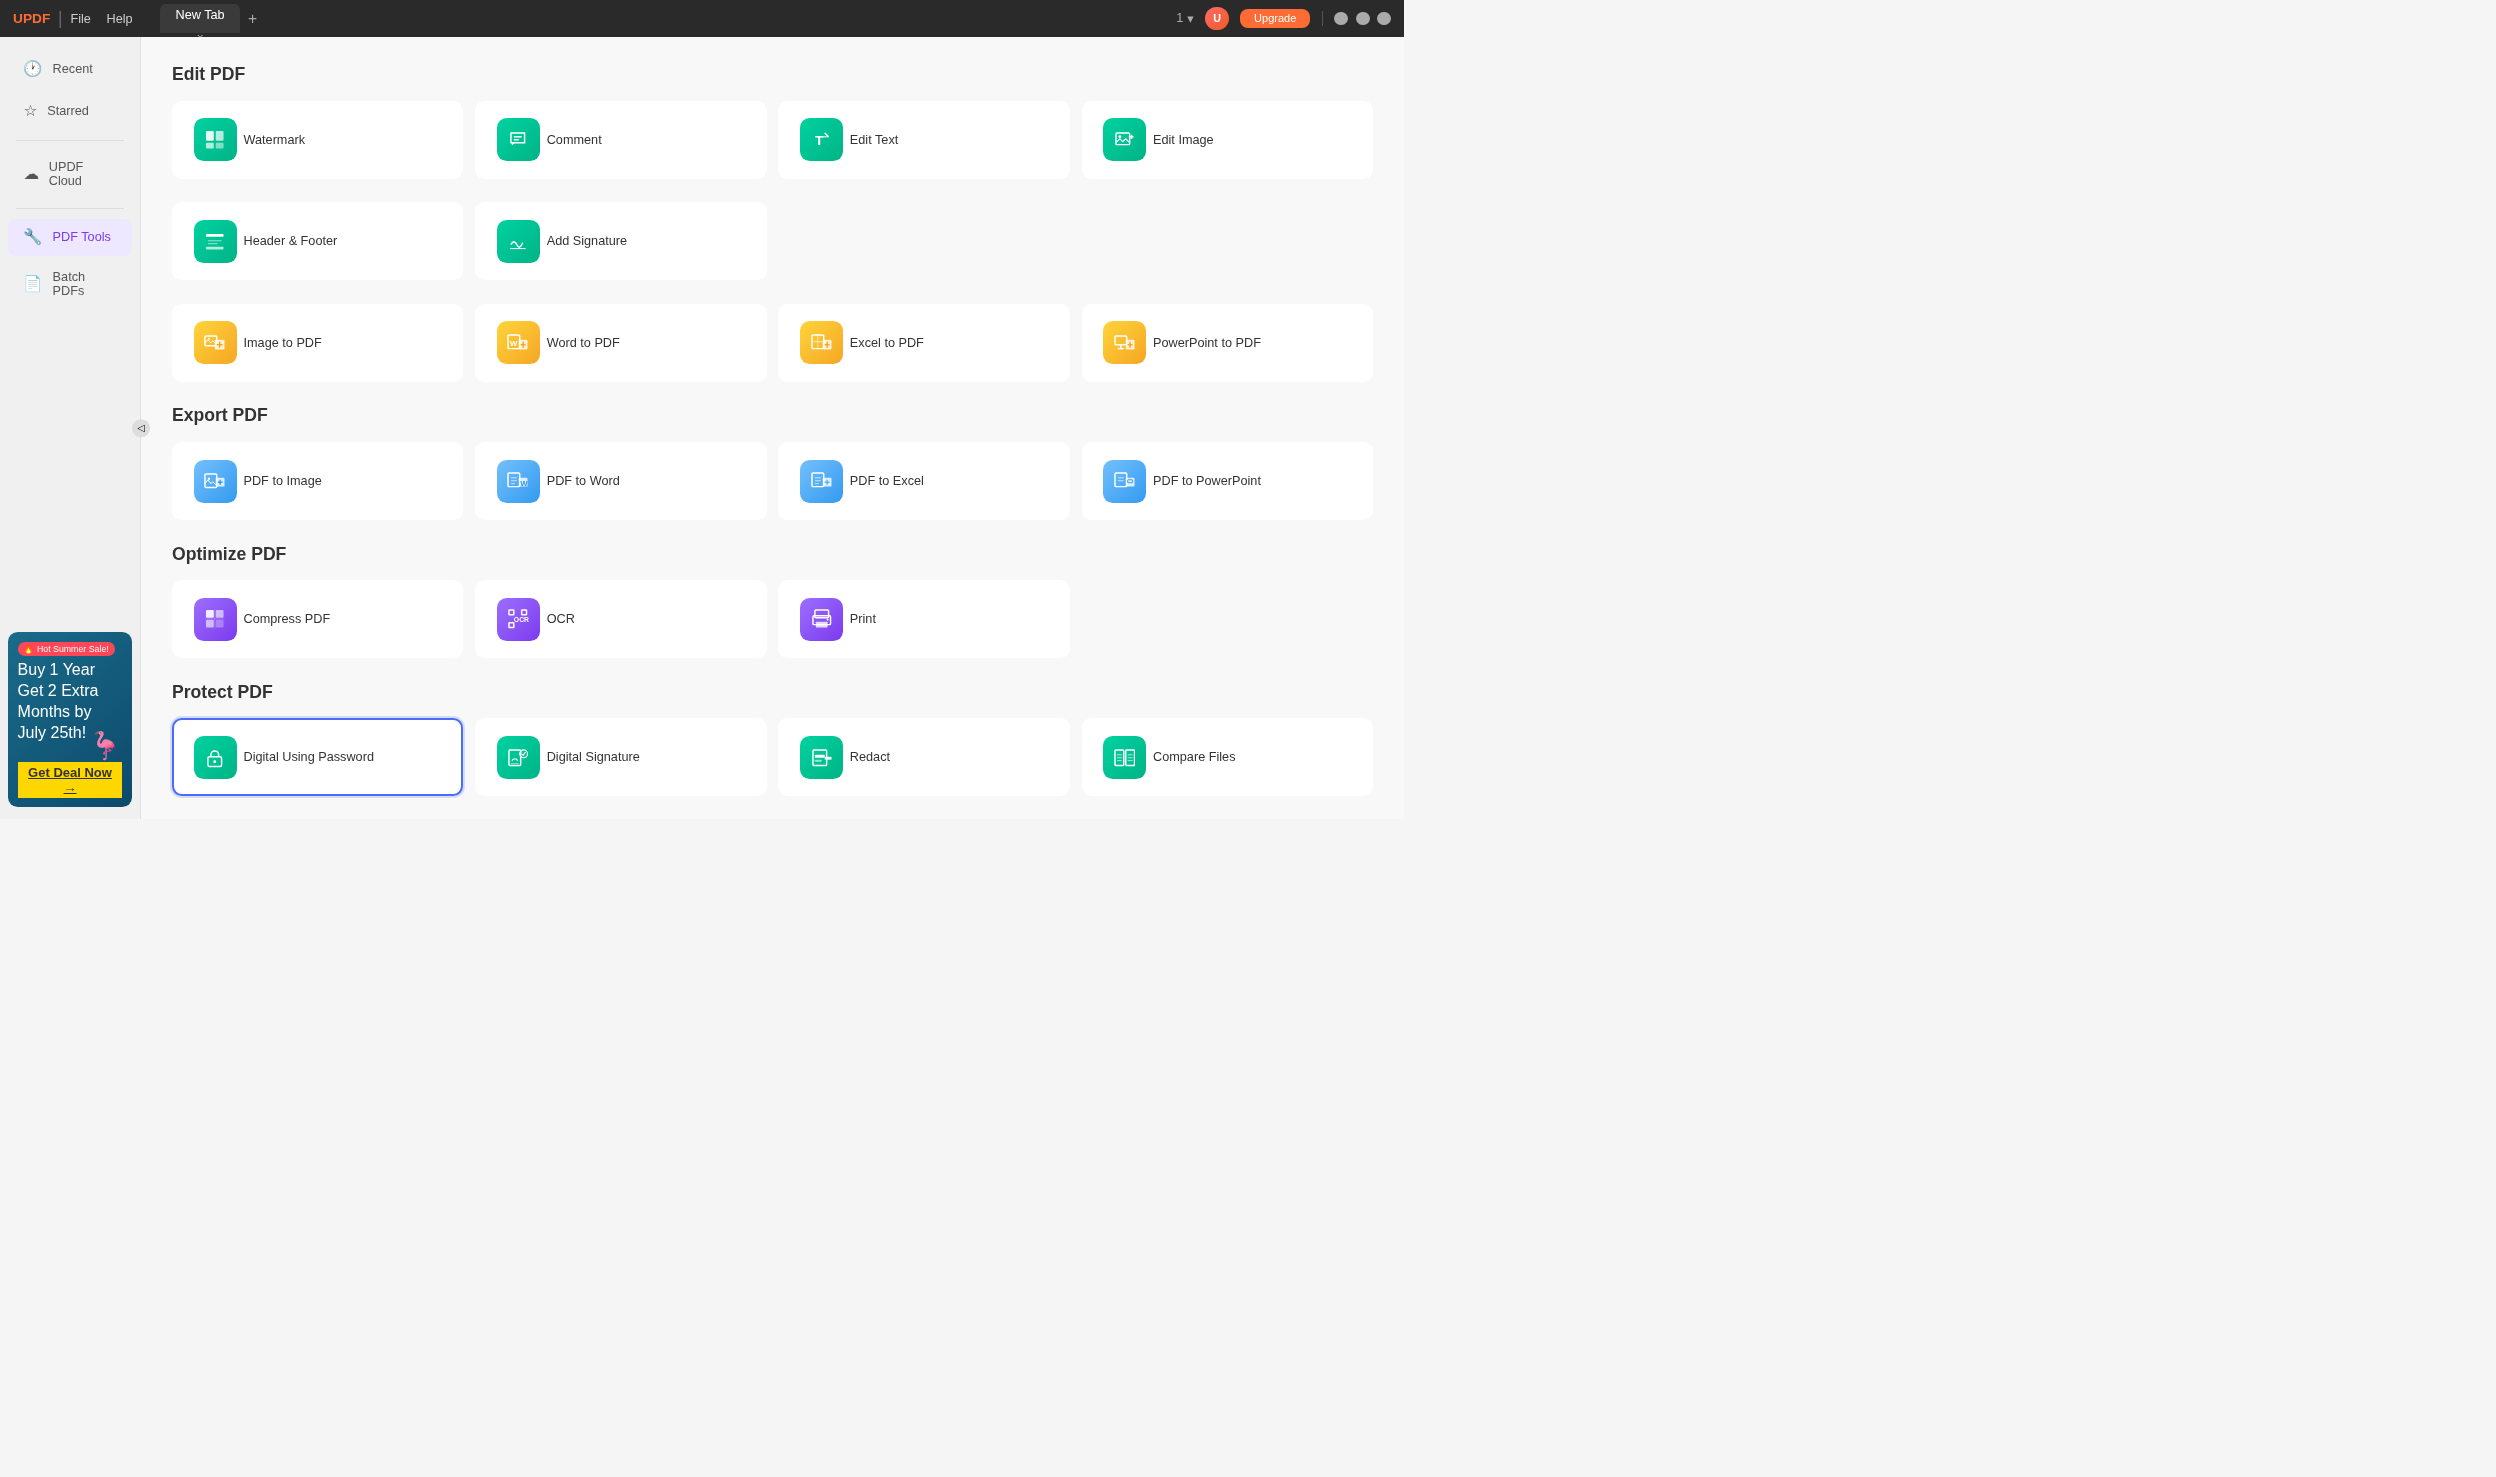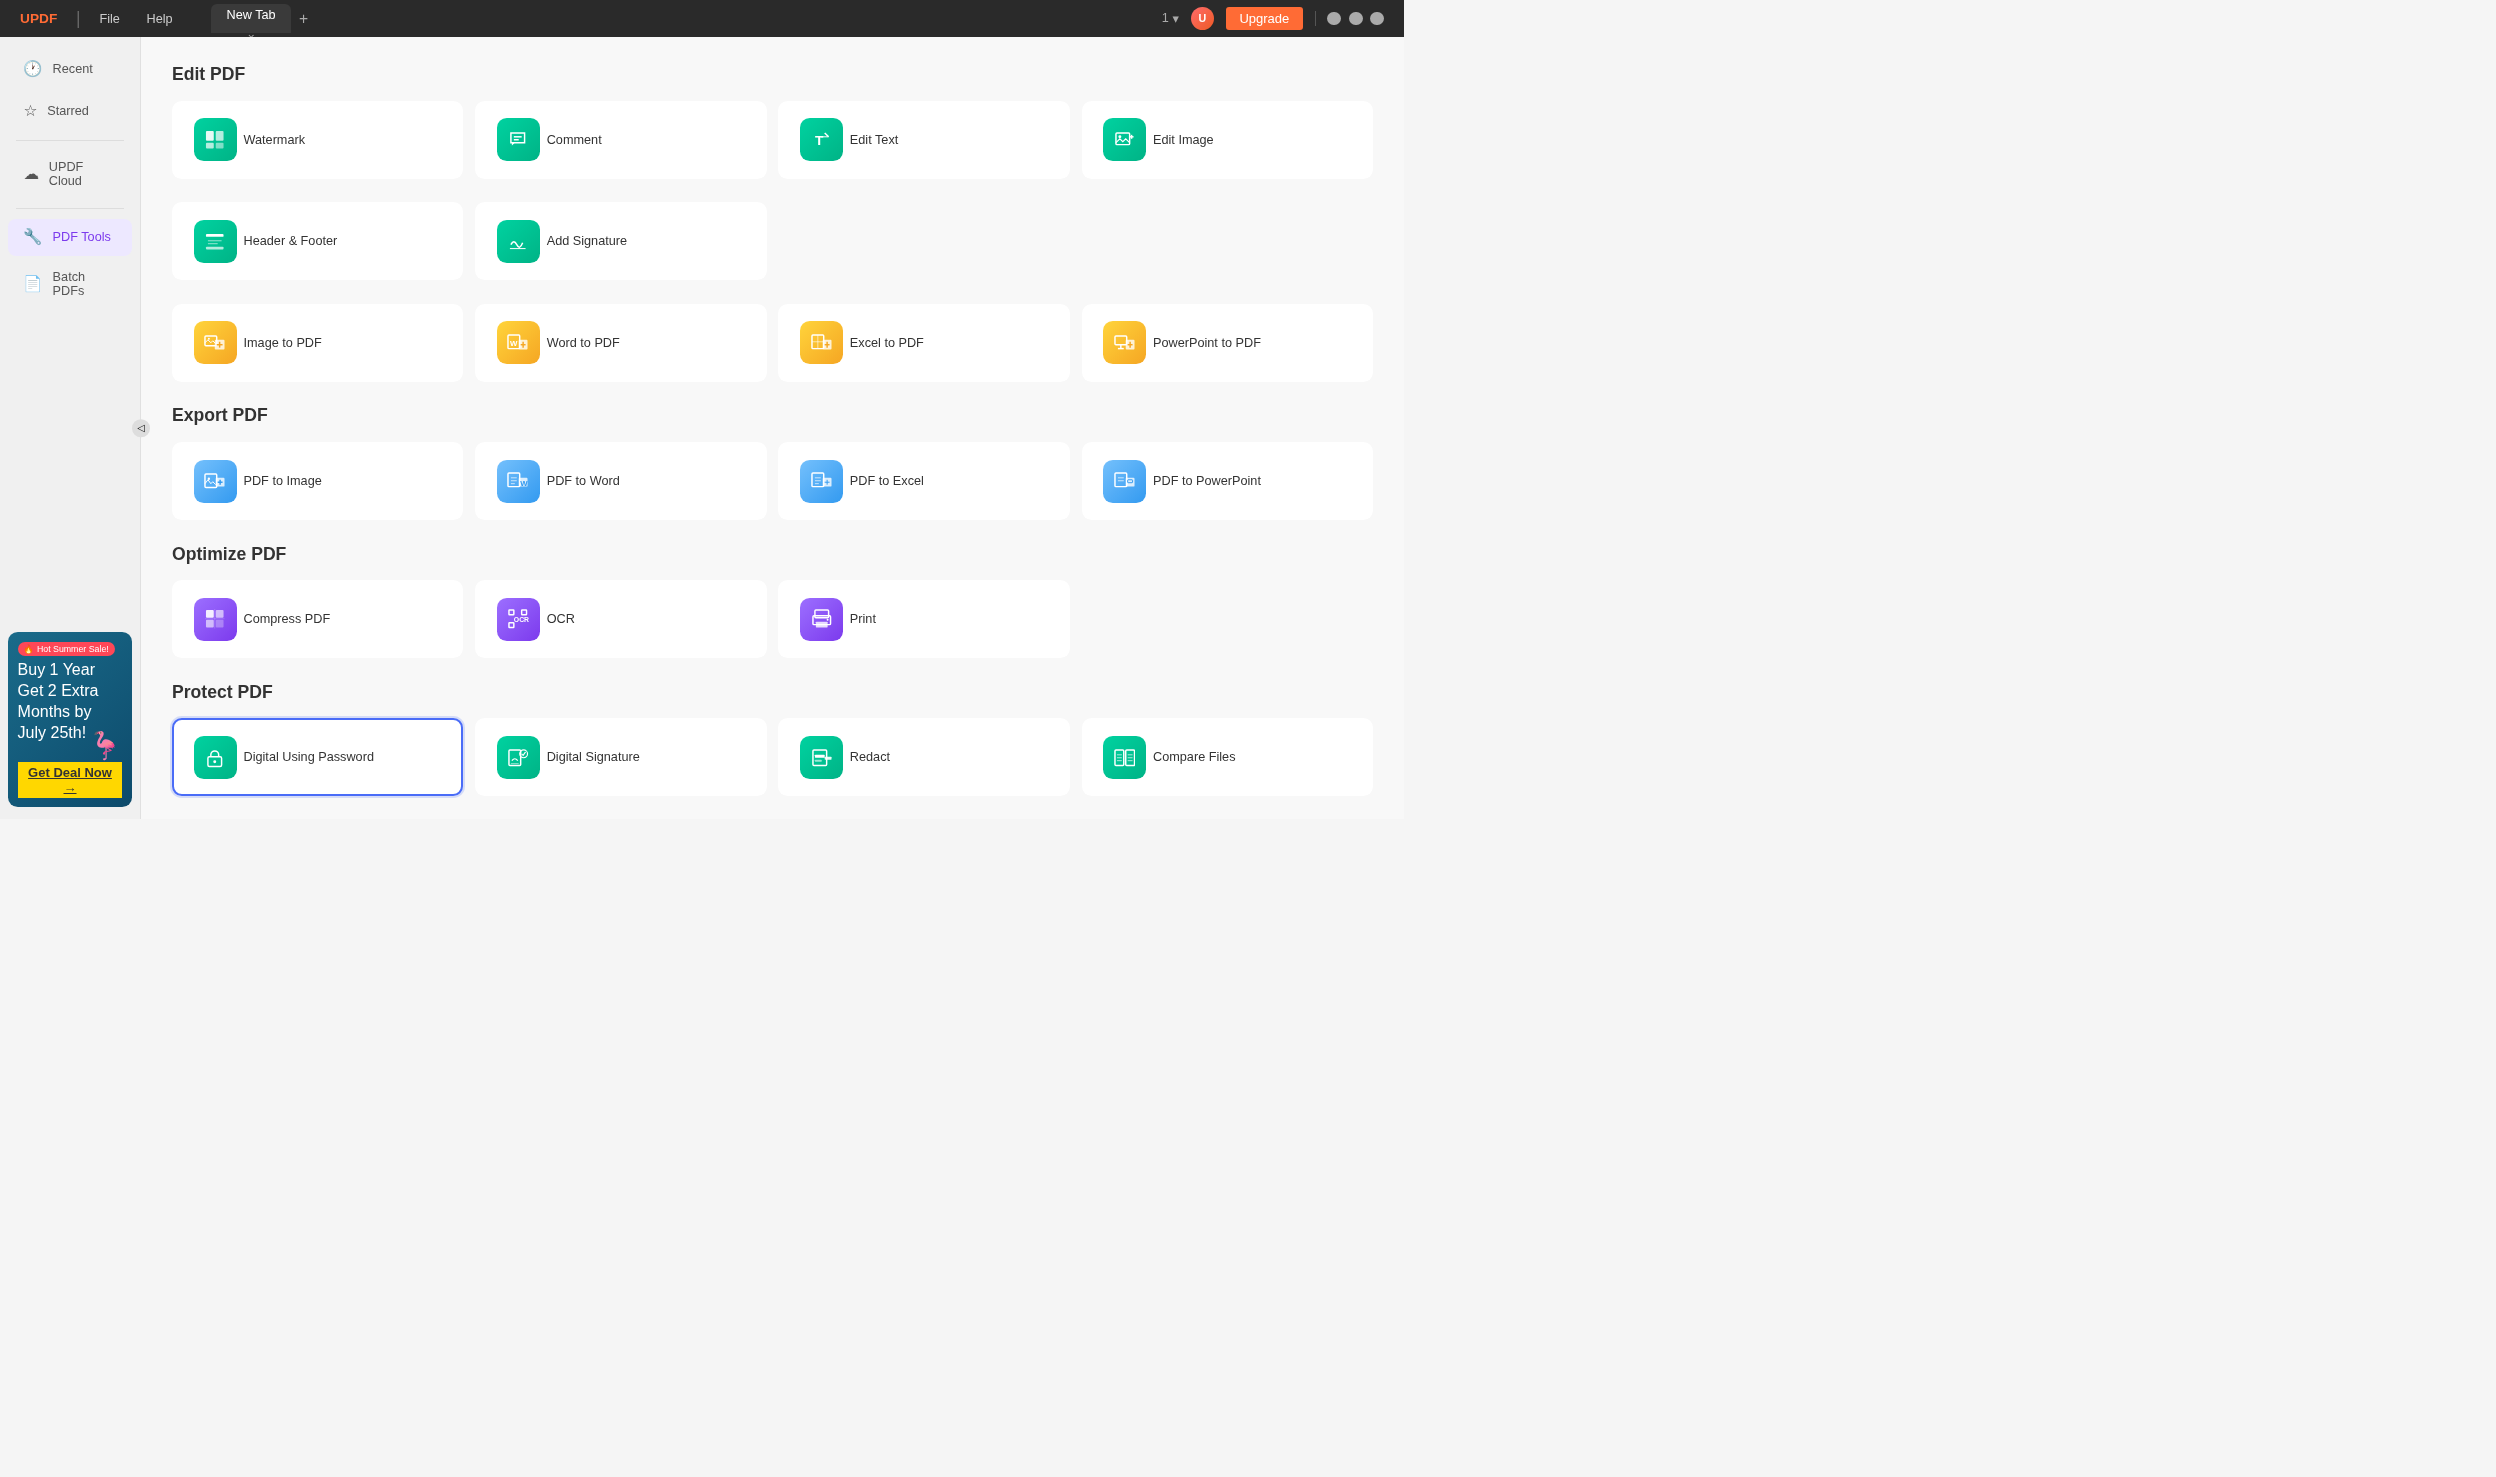--- a/index.html
+++ b/index.html
@@ -12,22 +12,22 @@
       display: flex;
       flex-direction: column;
     }
 
     
     .titlebar {
       background: #2a2a2a;
       height: 37px;
       display: flex;
       align-items: center;
-      padding: 0 20px;
-      gap: 11px;
+      padding: 0 13px;
+      gap: 0;
       flex-shrink: 0;
       justify-content: space-between;
     }
     .titlebar-logo {
       color: #ff6b35;
       font-weight: bold;
       font-size: 13.7px;
       margin-right: 7.8px;
     }
     .titlebar-divider {
@@ -78,23 +78,23 @@
       color: #aaa;
       font-size: 12.7px;
       display: flex;
       align-items: center;
       gap: 3.9px;
     }
     .upgrade-btn {
       background: #ff6b35;
       color: white;
       border: none;
-      border-radius: 3px;
+      border-radius: 8px;
       padding: 3.9px 13.7px;
-      font-size: 13px;
+      font-size: 11px;
       cursor: pointer;
       display: flex;
       align-items: center;
       gap: 5.9px;
     }
     .avatar {
       width: 23.4px;
       height: 23.4px;
       border-radius: 50%;
       background: linear-gradient(135deg, #ff6b6b, #ee5a24);

